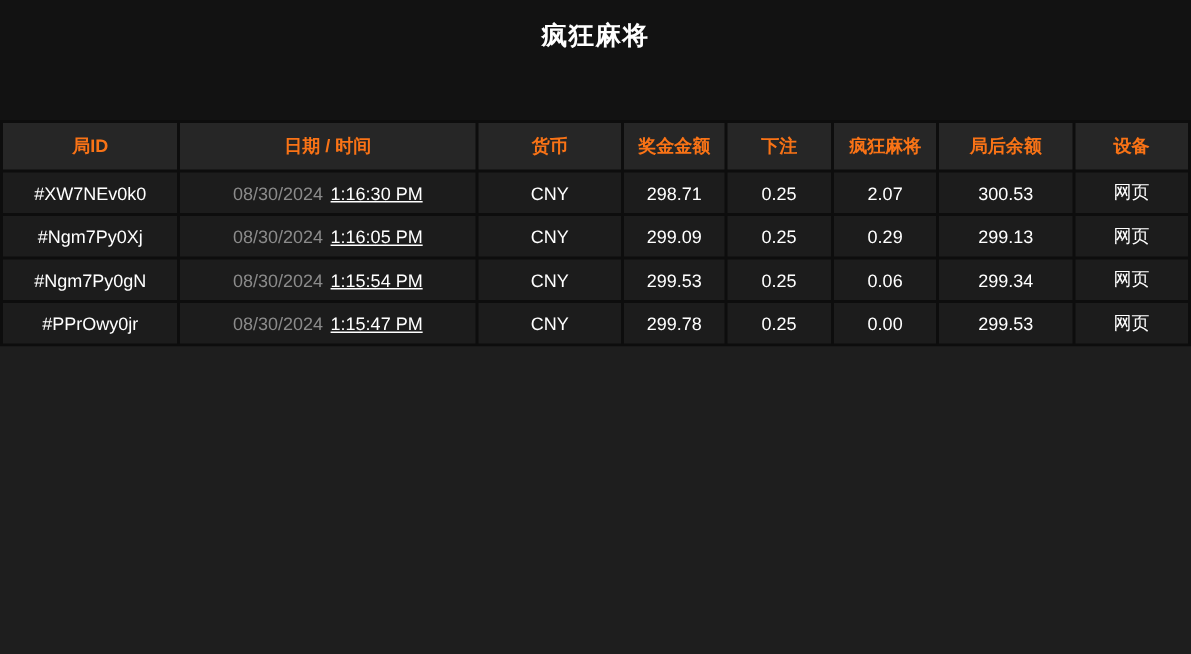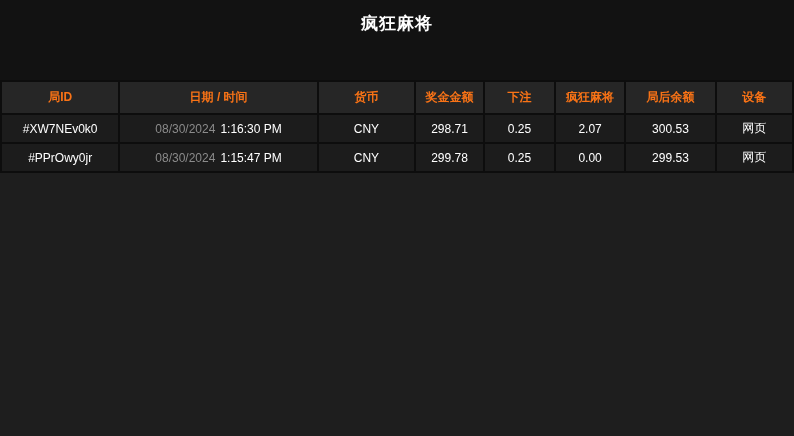--- a/index.html
+++ b/index.html
@@ -69,21 +69,21 @@
     color: var(--text-primary);
     font-size: 12px;
     height: 27px;
     text-align: center;
     vertical-align: middle;
     padding: 0 4px;
     white-space: nowrap;
     overflow: hidden;
   }
   .date-text { color: var(--text-muted); }
-  .time-text { color: var(--text-primary); margin-left: 5px; }
+  .time-text { color: var(--text-primary); margin-left: 5px; text-decoration: underline; }
   .page-bottom { flex: 1 1 auto; background: var(--page-bottom-bg); }
 </style>
 </head>
 <body>
 
 <div class="page">
 
   <div class="top-bar">
     <h1 class="page-title">疯狂麻将</h1>
   </div>
@@ -118,22 +118,42 @@
     <td>CNY</td>
     <td>298.71</td>
     <td>0.25</td>
     <td>2.07</td>
     <td>300.53</td>
     <td>网页</td>
   </tr>
 
 
 
+  <tr class="data-row">
+    <td>#Ngm7Py0Xj</td>
+    <td><span class="date-text">08/30/2024</span><span class="time-text">1:16:05 PM</span></td>
+    <td>CNY</td>
+    <td>299.09</td>
+    <td>0.25</td>
+    <td>0.29</td>
+    <td>299.13</td>
+    <td>网页</td>
+  </tr>
 
 
+  <tr class="data-row">
+    <td>#Ngm7Py0gN</td>
+    <td><span class="date-text">08/30/2024</span><span class="time-text">1:15:54 PM</span></td>
+    <td>CNY</td>
+    <td>299.53</td>
+    <td>0.25</td>
+    <td>0.06</td>
+    <td>299.34</td>
+    <td>网页</td>
+  </tr>
 
   <tr class="data-row">
     <td>#PPrOwy0jr</td>
     <td><span class="date-text">08/30/2024</span><span class="time-text">1:15:47 PM</span></td>
     <td>CNY</td>
     <td>299.78</td>
     <td>0.25</td>
     <td>0.00</td>
     <td>299.53</td>
     <td>网页</td>

